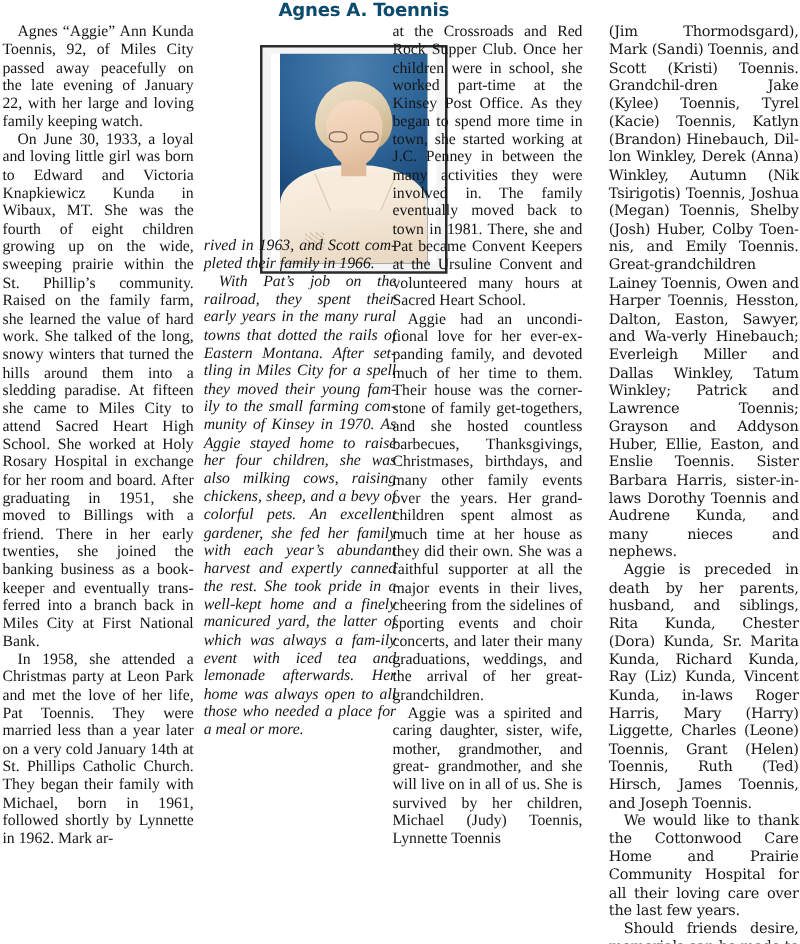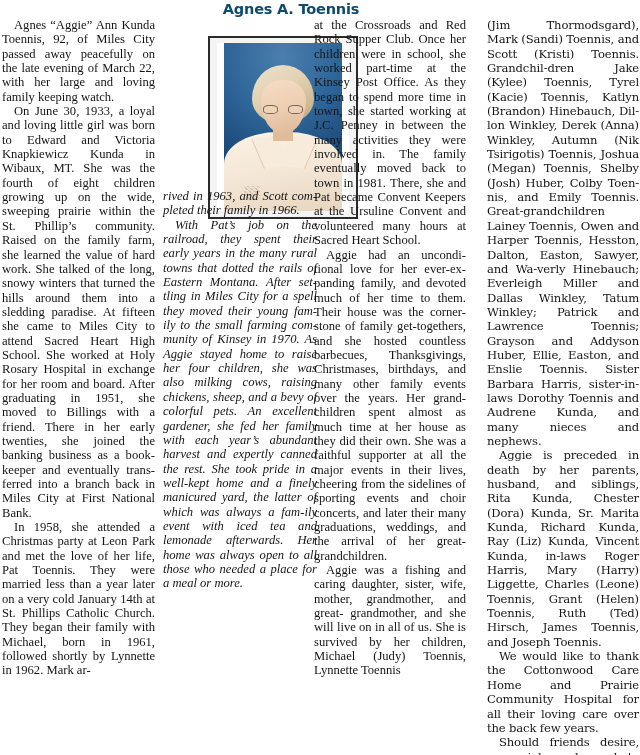--- a/index.html
+++ b/index.html
@@ -206,34 +206,34 @@
       <div id="photo-emblem"></div>
       <div id="photo-neck"></div>
       <div id="photo-hair"></div>
       <div id="photo-face"></div>
       <div id="photo-glasses"></div>
     </div>
   </div>
 </figure>
 
 <div class="column" id="col-1">
-  <p>Agnes “Aggie” Ann Kunda Toennis, 92, of Miles City passed away peacefully on the late evening of March 22, with her large and loving family keeping watch.</p>
+  <p>Agnes “Aggie” Ann Kunda Toennis, 92, of Miles City passed away peacefully on the late evening of January 22, with her large and loving family keeping watch.</p>
   <p>On June 30, 1933, a loyal and loving little girl was born to Edward and Victoria Knapkiewicz Kunda in Wibaux, MT. She was the fourth of eight children growing up on the wide, sweeping prairie within the St. Phillip’s community. Raised on the family farm, she learned the value of hard work. She talked of the long, snowy winters that turned the hills around them into a sledding paradise. At fifteen she came to Miles City to attend Sacred Heart High School. She worked at Holy Rosary Hospital in exchange for her room and board. After graduating in 1951, she moved to Billings with a friend. There in her early twenties, she joined the banking business as a book-keeper and eventually trans-ferred into a branch back in Miles City at First National Bank.</p>
   <p>In 1958, she attended a Christmas party at Leon Park and met the love of her life, Pat Toennis. They were married less than a year later on a very cold January 14th at St. Phillips Catholic Church. They began their family with Michael, born in 1961, followed shortly by Lynnette in 1962. Mark ar-</p>
 </div>
 
 <div class="column" id="col-2">
   <p class="noindent">rived in 1963, and Scott com-pleted their family in 1966.</p>
   <p>With Pat’s job on the railroad, they spent their early years in the many rural towns that dotted the rails of Eastern Montana. After set-tling in Miles City for a spell they moved their young fam-ily to the small farming com-munity of Kinsey in 1970. As Aggie stayed home to raise her four children, she was also milking cows, raising chickens, sheep, and a bevy of colorful pets. An excellent gardener, she fed her family with each year’s abundant harvest and expertly canned the rest. She took pride in a well-kept home and a finely manicured yard, the latter of which was always a fam-ily event with iced tea and lemonade afterwards. Her home was always open to all those who needed a place for a meal or more.</p>
 </div>
 
 <div class="column" id="col-3">
   <p class="noindent">at the Crossroads and Red Rock Supper Club. Once her children were in school, she worked part-time at the Kinsey Post Office. As they began to spend more time in town, she started working at J.C. Penney in between the many activities they were involved in. The family eventually moved back to town in 1981. There, she and Pat became Convent Keepers at the Ursuline Convent and volunteered many hours at Sacred Heart School.</p>
   <p>Aggie had an uncondi-tional love for her ever-ex-panding family, and devoted much of her time to them. Their house was the corner-stone of family get-togethers, and she hosted countless barbecues, Thanksgivings, Christmases, birthdays, and many other family events over the years. Her grand-children spent almost as much time at her house as they did their own. She was a faithful supporter at all the major events in their lives, cheering from the sidelines of sporting events and choir concerts, and later their many graduations, weddings, and the arrival of her great-grandchildren.</p>
-  <p>Aggie was a fishing and caring daughter, sister, wife, mother, grandmother, and great- grandmother, and she will live on in all of us. She is survived by her children, Michael (Judy) Toennis, Lynnette Toennis</p>
+  <p>Aggie was a spirited and caring daughter, sister, wife, mother, grandmother, and great- grandmother, and she will live on in all of us. She is survived by her children, Michael (Judy) Toennis, Lynnette Toennis</p>
 </div>
 
 <div class="column" id="col-4">
   <p class="noindent">(Jim Thormodsgard), Mark (Sandi) Toennis, and Scott (Kristi) Toennis. Grandchil-dren Jake (Kylee) Toennis, Tyrel (Kacie) Toennis, Katlyn (Brandon) Hinebauch, Dil-lon Winkley, Derek (Anna) Winkley, Autumn (Nik Tsirigotis) Toennis, Joshua (Megan) Toennis, Shelby (Josh) Huber, Colby Toen-nis, and Emily Toennis. Great-grandchildren Lainey Toennis, Owen and Harper Toennis, Hesston, Dalton, Easton, Sawyer, and Wa-verly Hinebauch; Everleigh Miller and Dallas Winkley, Tatum Winkley; Patrick and Lawrence Toennis; Grayson and Addyson Huber, Ellie, Easton, and Enslie Toennis. Sister Barbara Harris, sister-in-laws Dorothy Toennis and Audrene Kunda, and many nieces and nephews.</p>
   <p>Aggie is preceded in death by her parents, husband, and siblings, Rita Kunda, Chester (Dora) Kunda, Sr. Marita Kunda, Richard Kunda, Ray (Liz) Kunda, Vincent Kunda, in-laws Roger Harris, Mary (Harry) Liggette, Charles (Leone) Toennis, Grant (Helen) Toennis, Ruth (Ted) Hirsch, James Toennis, and Joseph Toennis.</p>
-  <p>We would like to thank the Cottonwood Care Home and Prairie Community Hospital for all their loving care over the back few years.</p>
+  <p>We would like to thank the Cottonwood Care Home and Prairie Community Hospital for all their loving care over the last few years.</p>
   <p>Should friends desire, memorials can be made to Sacred Heart School.</p>
 </div>
 
 </body></html>

